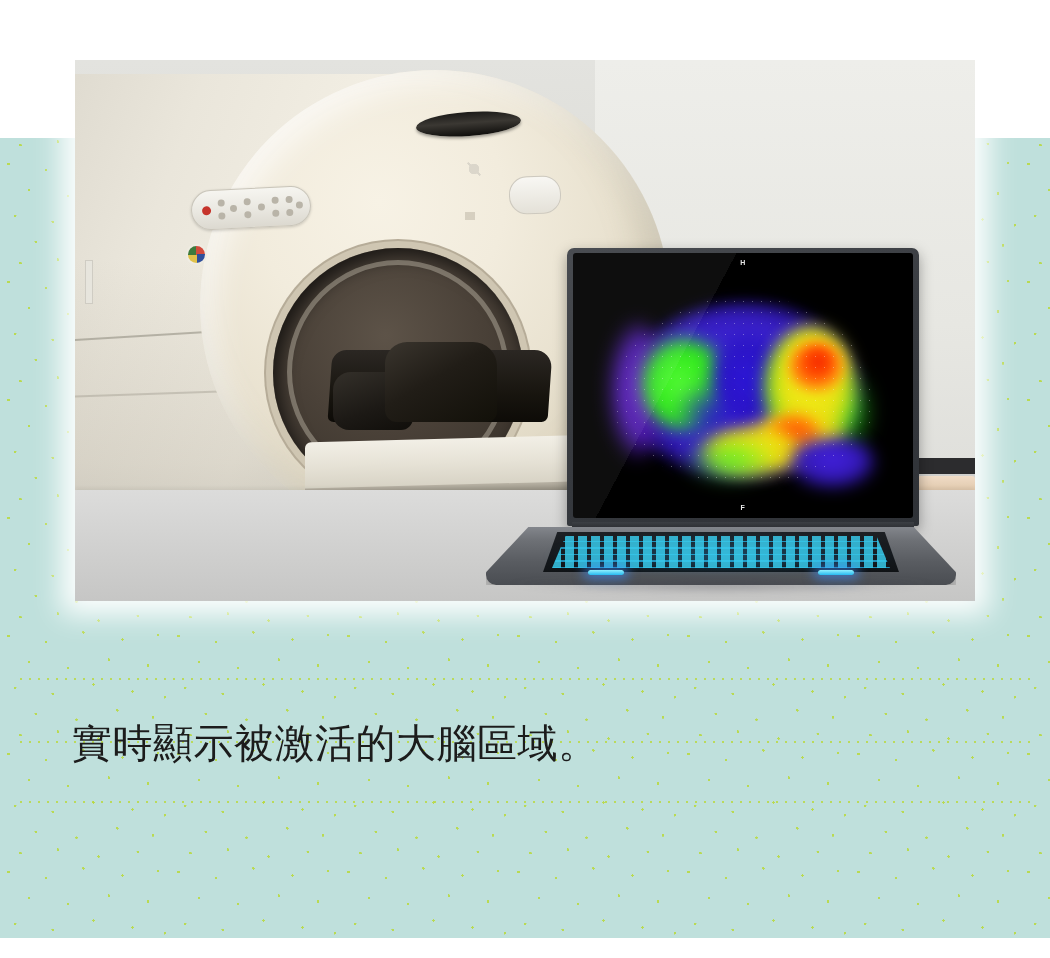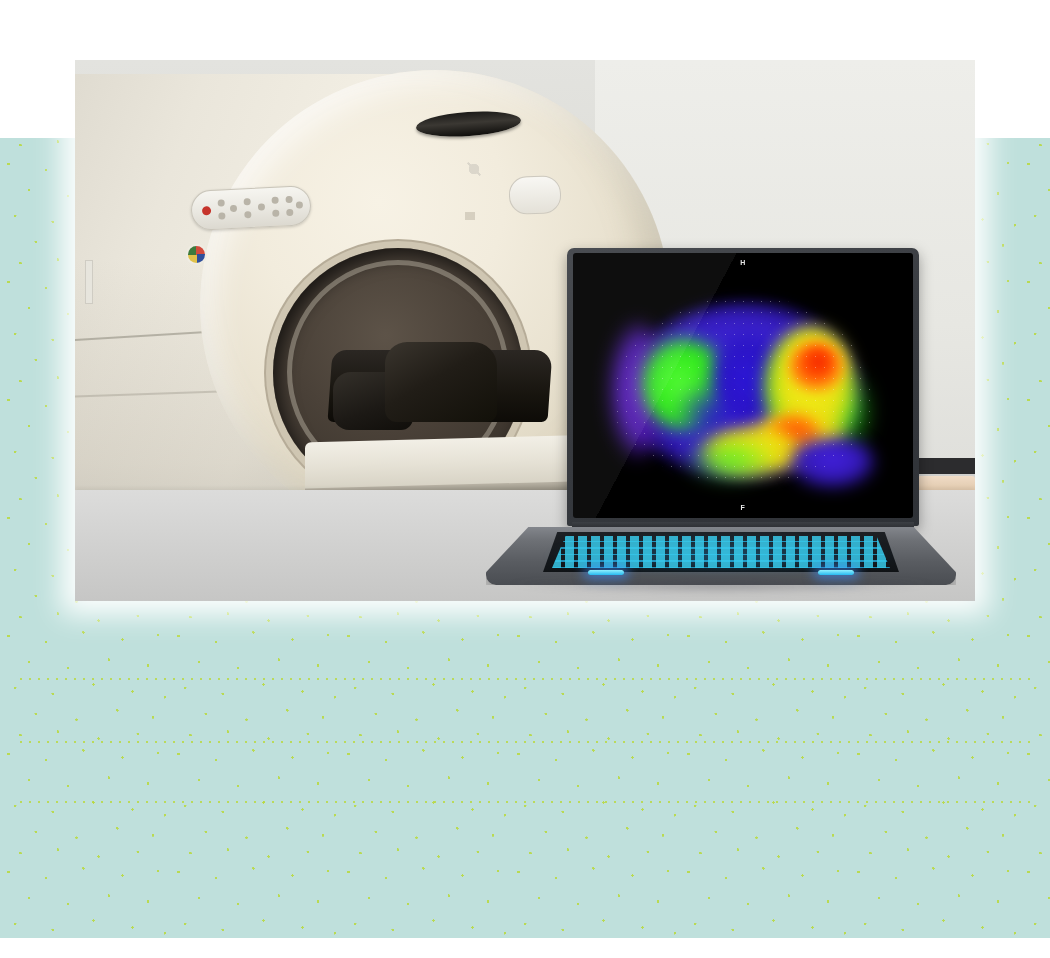--- a/index.html
+++ b/index.html
@@ -529,15 +529,16 @@
         <div class="keys"></div>
         <div class="led l"></div>
         <div class="led r"></div>
         <div class="base-shadow"></div>
       </div>
 
     </div>
   </div>
 
   <div id="caption">
+    <span class="line">實時顯示被激活的大腦區域。</span>
   </div>
 
 </div>
 
 </body></html>

